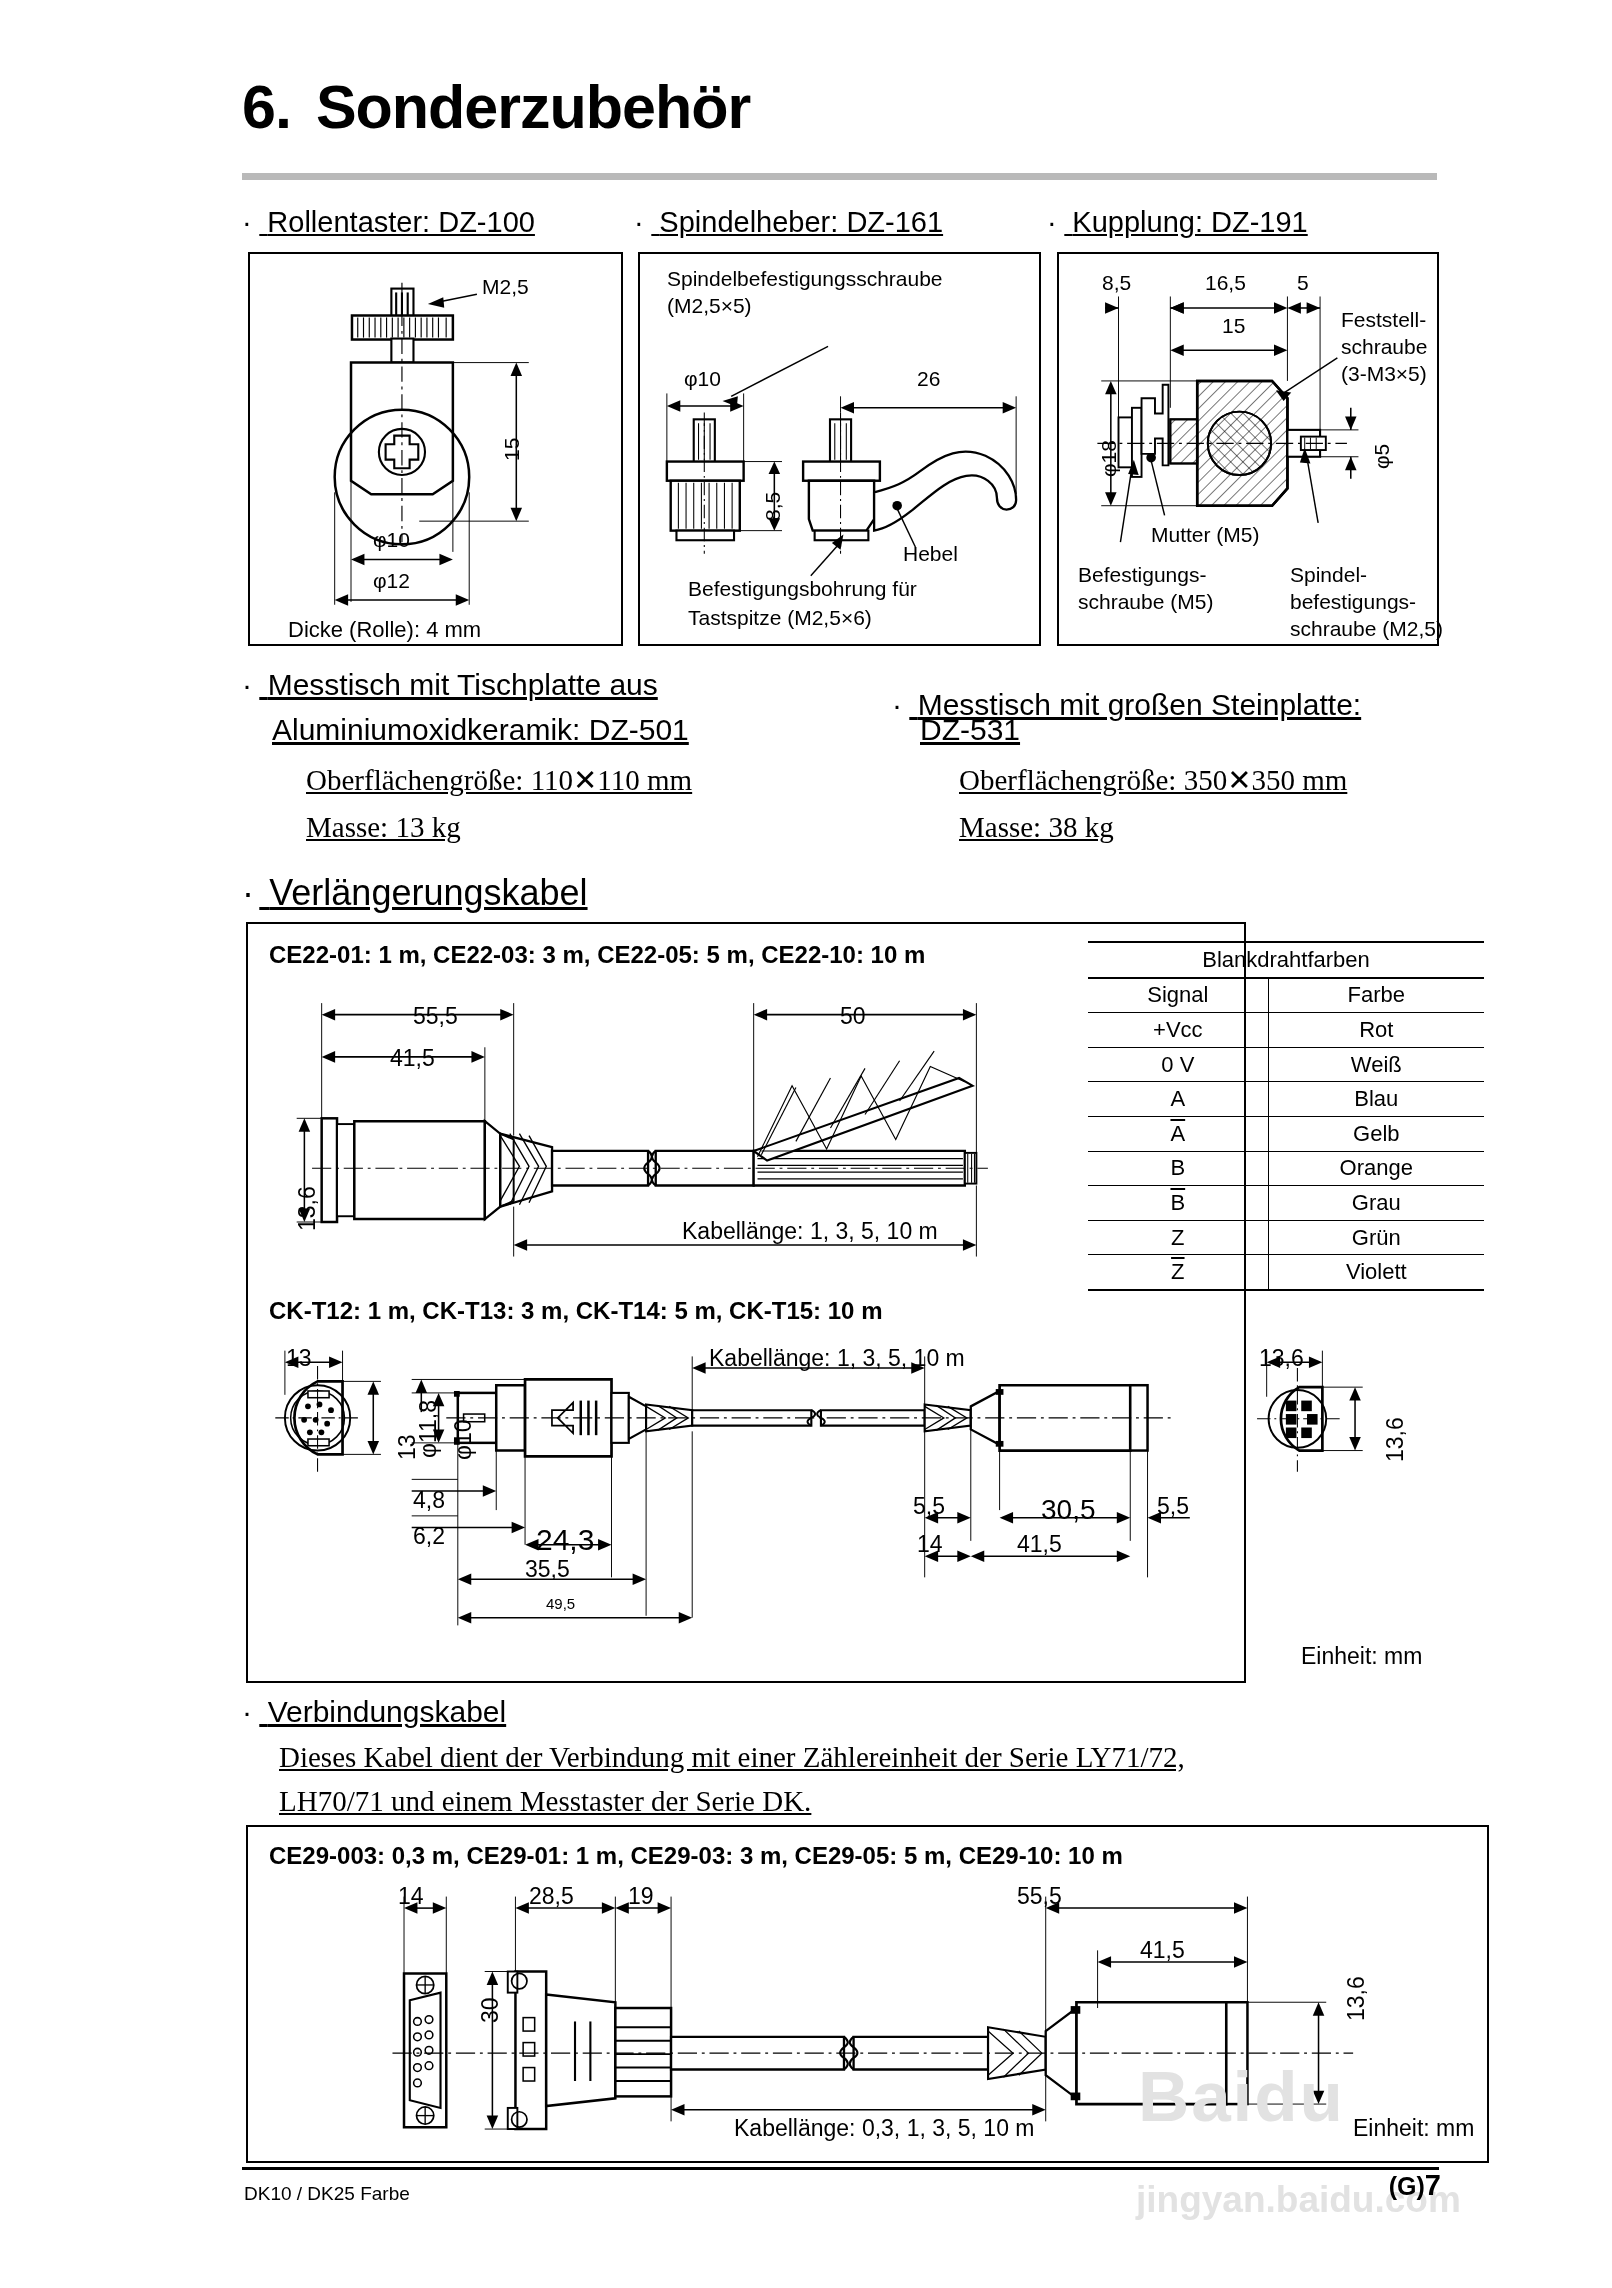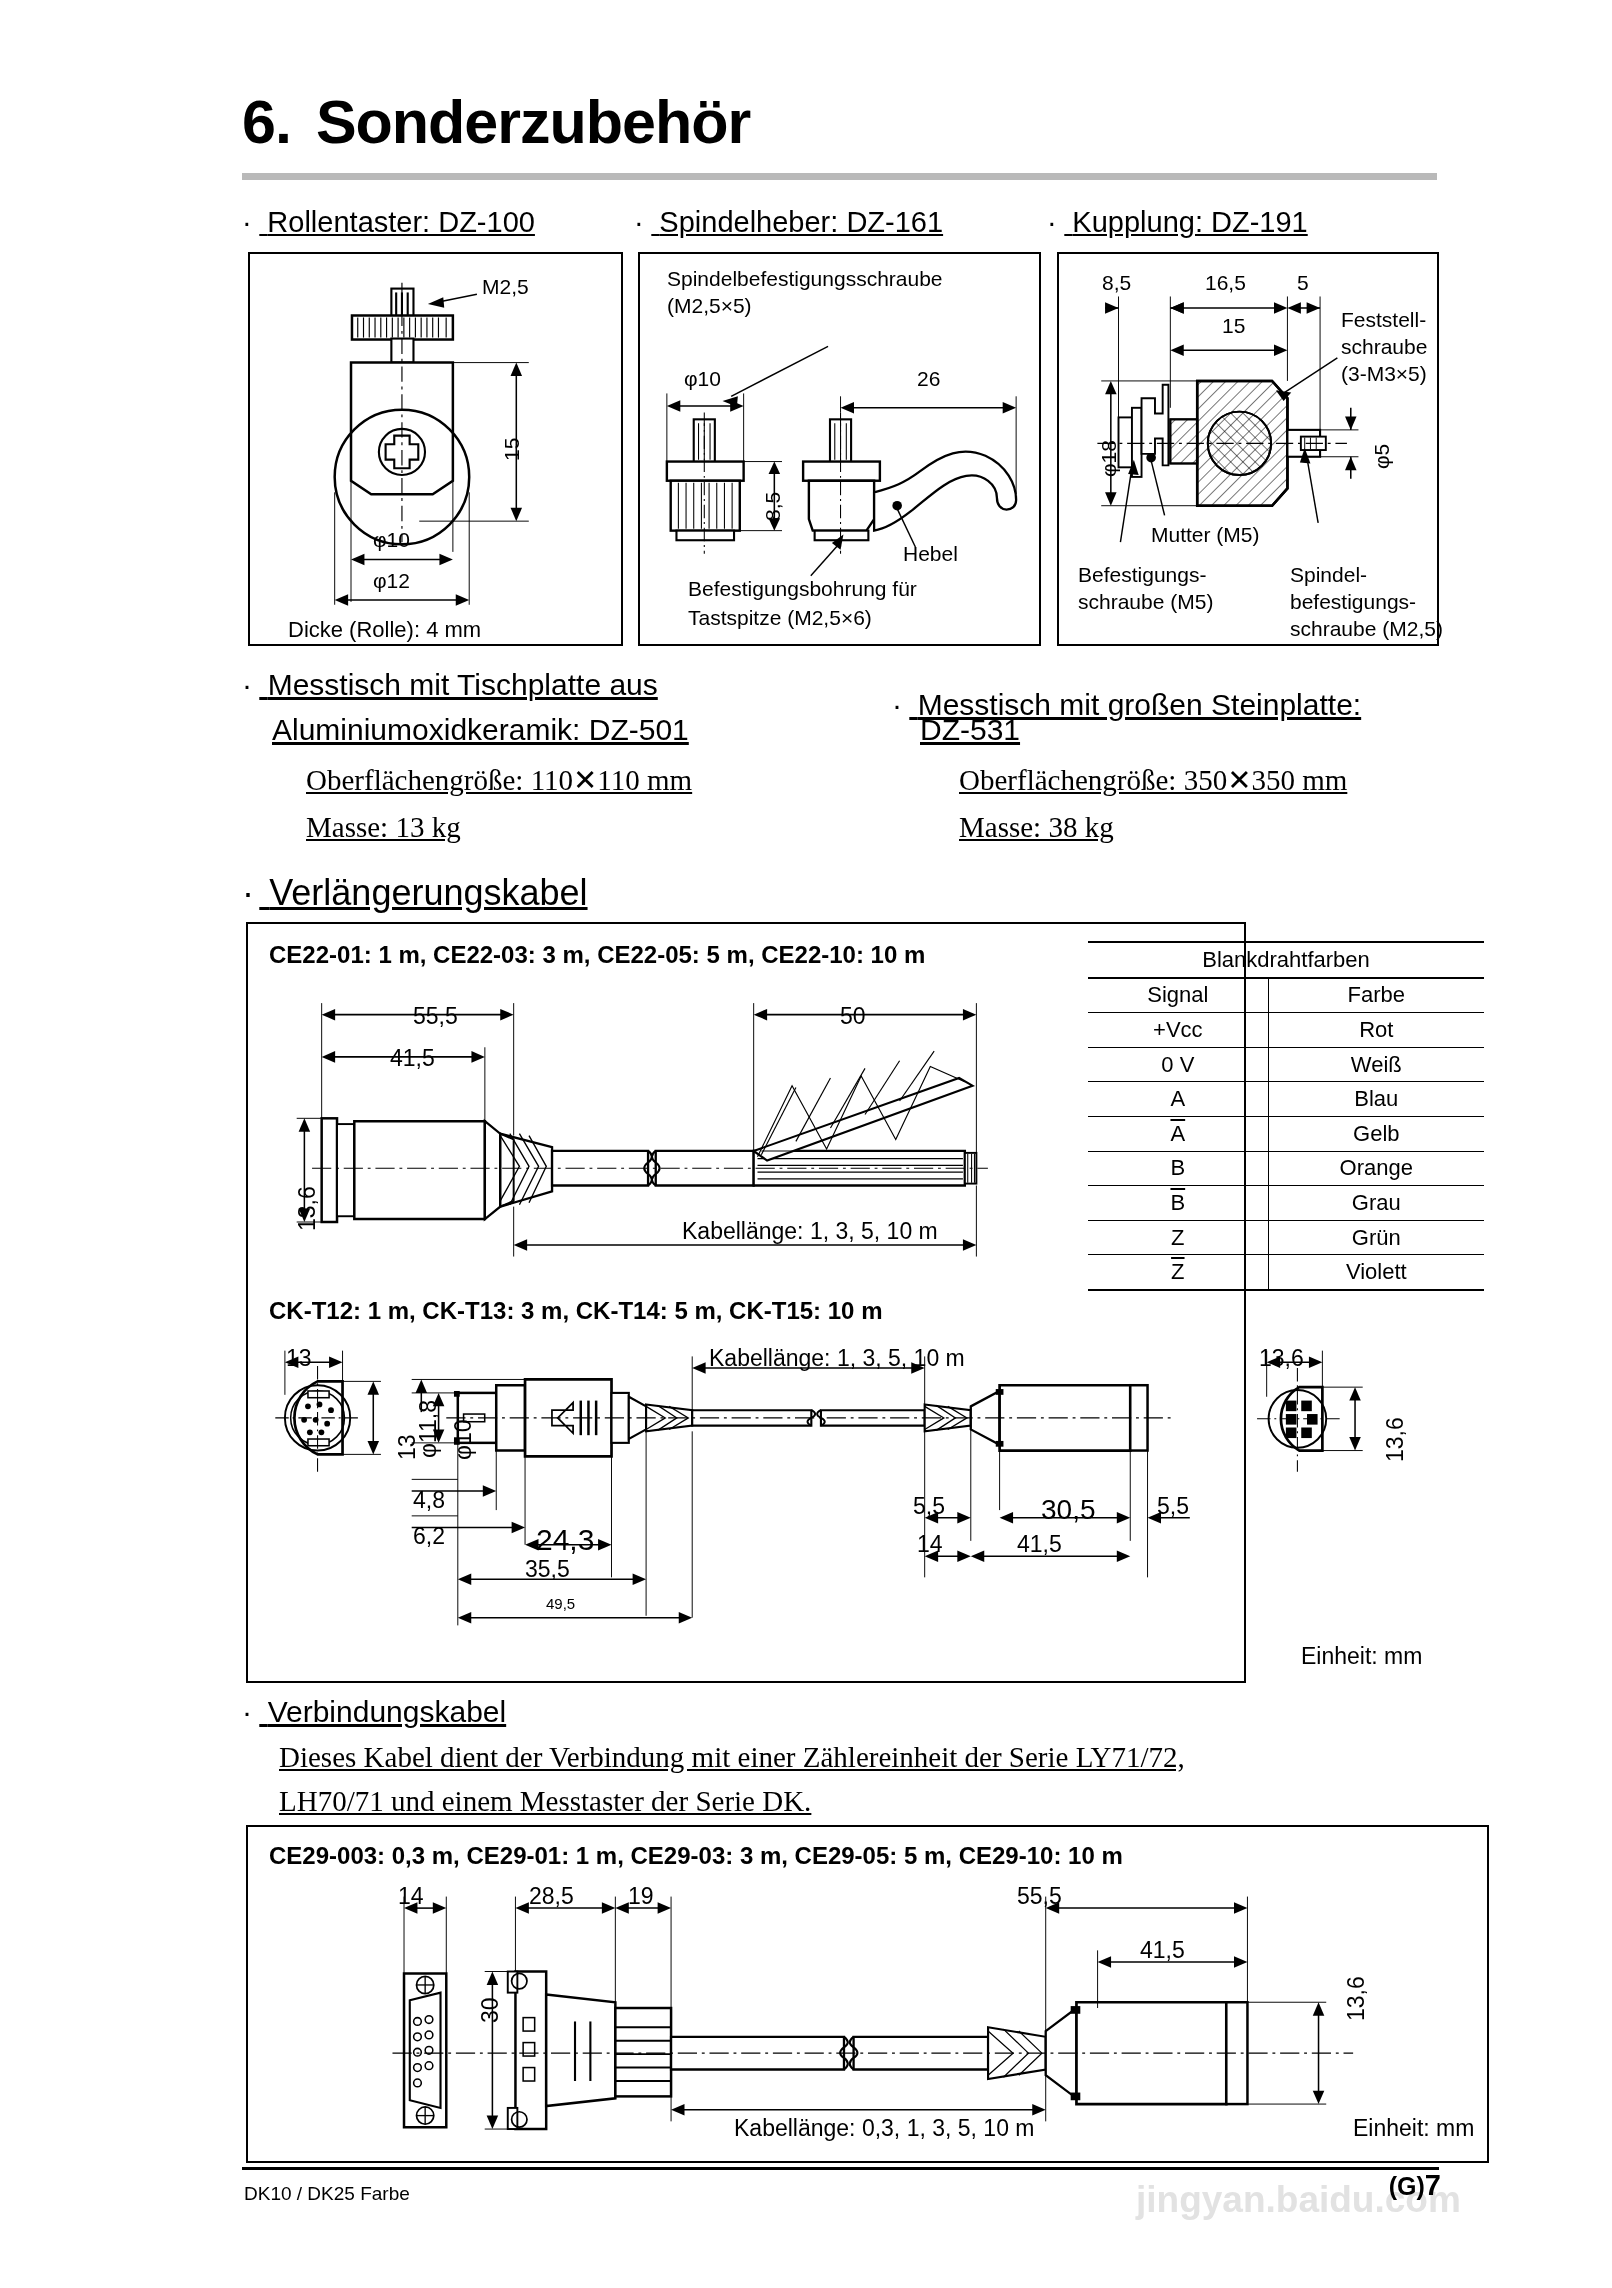--- a/index.html
+++ b/index.html
@@ -1,21 +1,21 @@
 <!DOCTYPE html>
 <html><head>
 <meta charset="utf-8">
 <style>
   html,body{margin:0;padding:0;background:#fff;}
   body{width:1612px;height:2288px;position:relative;
        font-family:"Liberation Sans",sans-serif;color:#000;}
   .page{position:absolute;left:0;top:0;width:1612px;height:2288px;overflow:hidden;}
 
   
-  .title{position:absolute;left:242px;top:87px;font-size:61px;font-weight:bold;
+  .title{position:absolute;left:242px;top:72px;font-size:61px;font-weight:bold;
          letter-spacing:-1px;white-space:nowrap;}
   .title .num{margin-right:25px;}
   .rule{position:absolute;left:242px;top:173px;width:1195px;height:6.7px;background:#b9b9b9;}
 
   
   .bullet{position:absolute;font-size:29px;white-space:nowrap;text-decoration:underline;}
   .bullet .dot{display:inline-block;width:17.3px;}
   .serif{font-family:"Liberation Serif",serif;}
 
   
@@ -845,20 +845,21 @@
         <td style="border-left:none;">Z</td>
         <td style="border-right:none;">Grün</td>
       </tr>
       <tr>
         <td style="border-left:none;border-bottom-width:2.4px;"><span class="ovl">Z</span></td>
         <td style="border-right:none;border-bottom-width:2.4px;">Violett</td>
       </tr>
     </tbody>
   </table>
 
+  <div class="wm wm1">Baidu</div>
   <div class="wm wm2">jingyan.baidu.com</div>
 
   <div class="fline"></div>
   <div class="fleft">DK10 / DK25 Farbe</div>
   <div class="fright">
     <span class="g">(G)</span><span>7</span>
   </div>
 
 </div>
 

